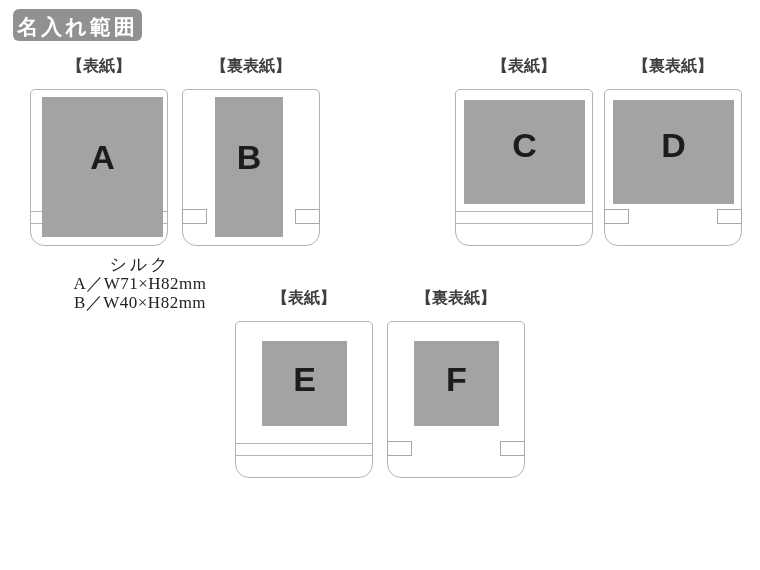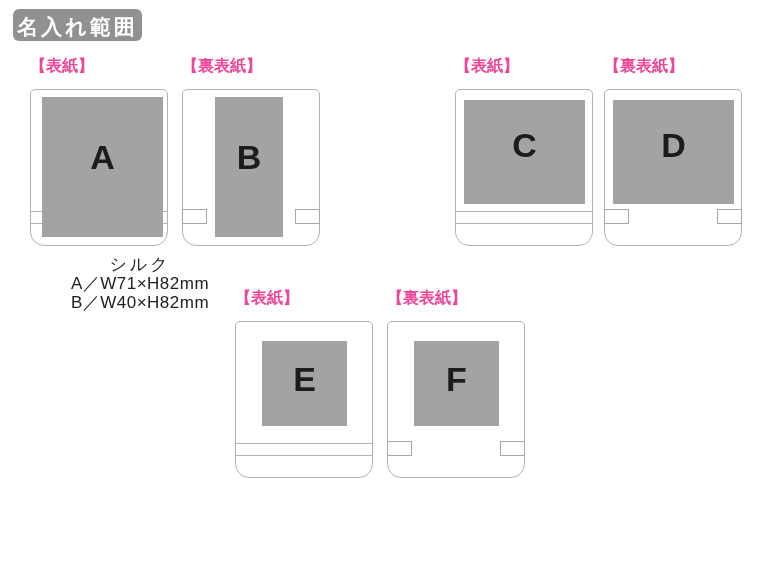--- a/index.html
+++ b/index.html
@@ -18,22 +18,22 @@
   }
   
   .unit{position:absolute;width:138px;}
   .u-a{left:30px;top:56px;}
   .u-b{left:182px;top:56px;}
   .u-c{left:455px;top:56px;}
   .u-d{left:604px;top:56px;}
   .u-e{left:235px;top:288px;}
   .u-f{left:387px;top:288px;}
   .plabel{
-    height:20px;line-height:20px;text-align:left;margin-bottom:13px;
-    font-weight:bold;font-size:16px;color:#ec4899;white-space:nowrap;
+    height:20px;line-height:20px;text-align:center;margin-bottom:13px;
+    font-weight:bold;font-size:16px;color:#404040;white-space:nowrap;
   }
   .panel{
     position:relative;width:138px;height:157px;box-sizing:border-box;
     background:#ffffff;border:1px solid #b3b3b3;
     border-radius:5px 5px 14px 14px;
   }
   
   .band{
     position:absolute;left:0;right:0;top:121px;height:11px;
     border-top:1px solid #b3b3b3;border-bottom:1px solid #b3b3b3;
@@ -56,21 +56,21 @@
   .a-d{left:8px;top:10px;width:121px;height:104px;padding-bottom:14px;}
   .a-e{left:26px;top:19px;width:85px;height:85px;padding-bottom:10px;}
   .a-f{left:26px;top:19px;width:85px;height:85px;padding-bottom:10px;}
   .letter{
     font-family:"Liberation Sans","DejaVu Sans",sans-serif;
     font-weight:bold;font-size:34px;color:#1c1c1c;line-height:1;
   }
   
   .caption{
     position:absolute;text-align:center;color:#222;
-    font-family:Liberation Sans, sans-serif;
+    font-family:Liberation Serif, serif;
     font-size:17px;line-height:19px;white-space:nowrap;
   }
   .cap-silk{left:28px;top:255px;width:224px;}
   .cap-inkjet{left:480px;top:255px;width:280px;}
   .cap-emboss{left:528px;top:382px;width:164px;}
   .method{letter-spacing:3px;}
   .cap-inkjet .method{letter-spacing:4px;}
   .spec{letter-spacing:0.5px;}
   .spec:empty{display:none;}
 </style>

